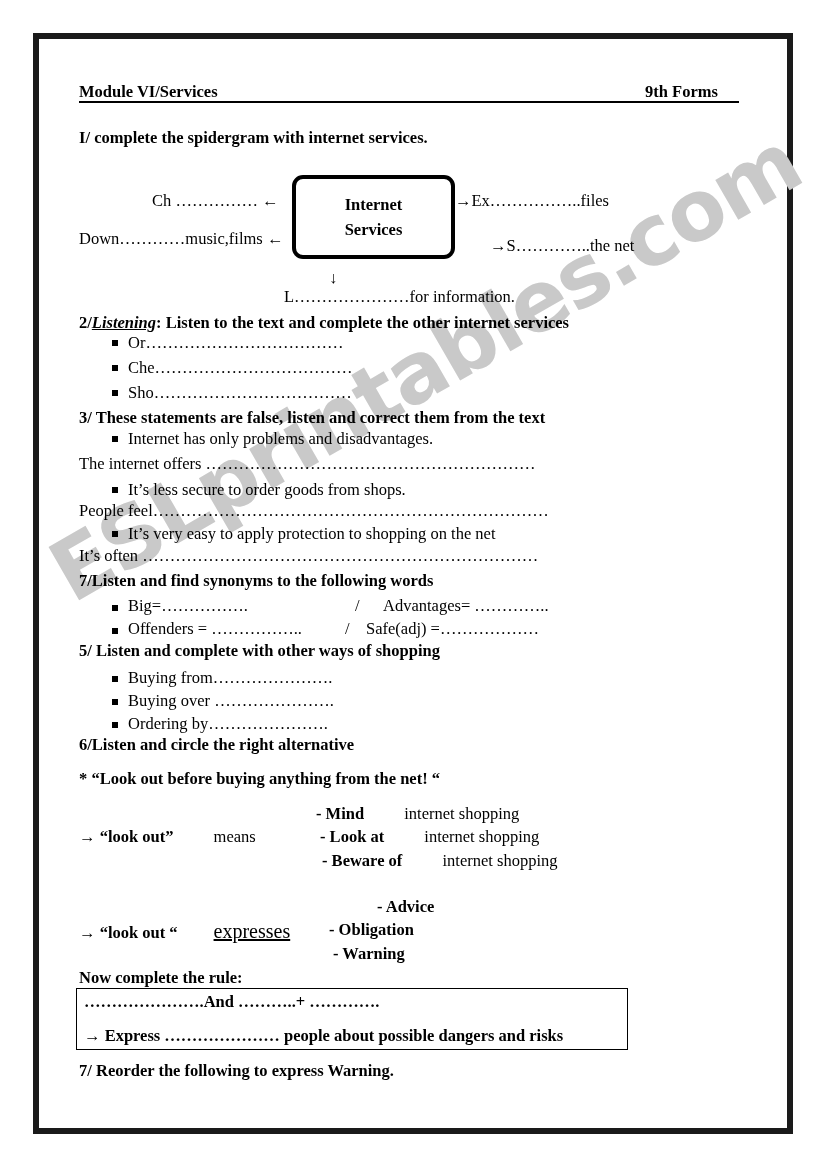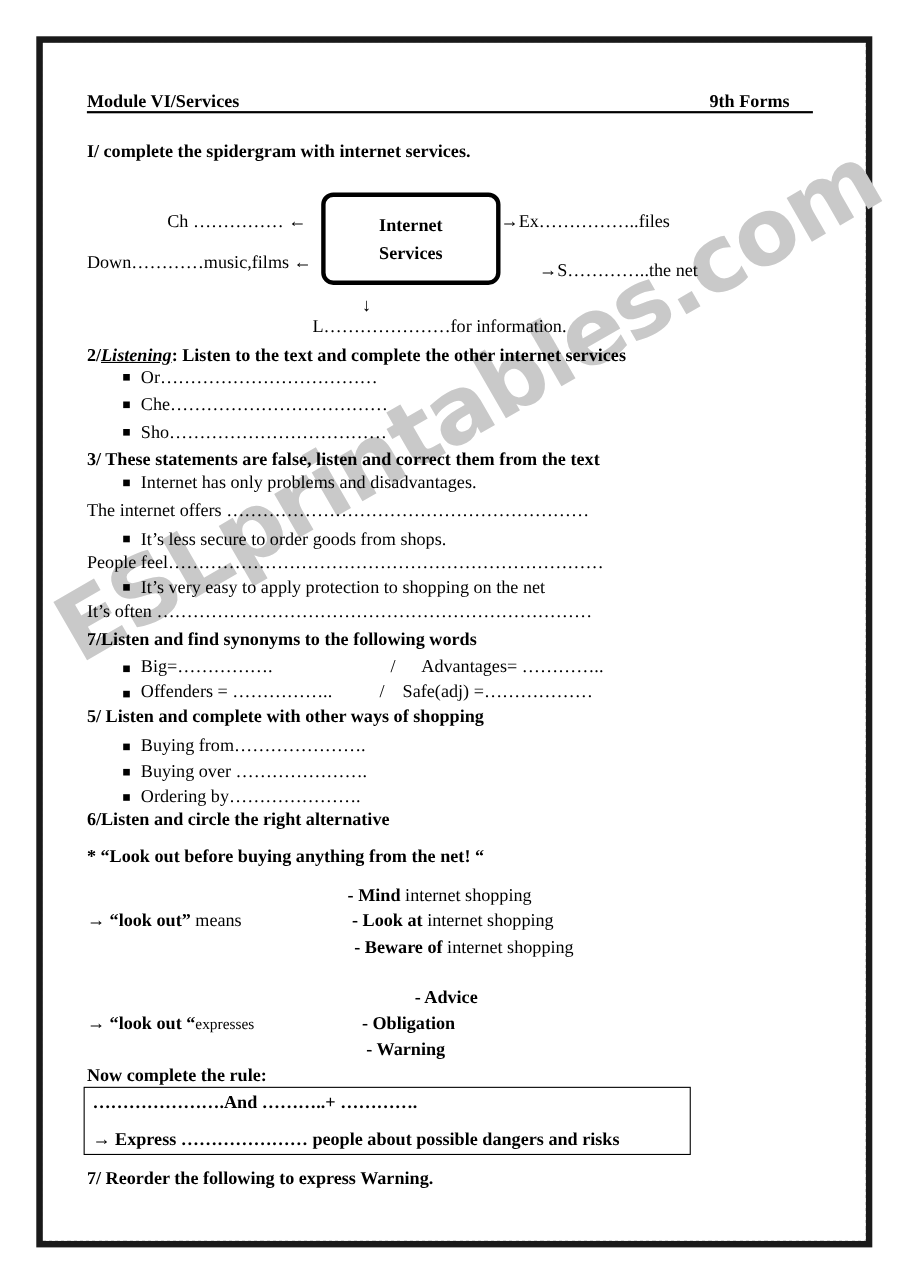--- a/index.html
+++ b/index.html
@@ -51,33 +51,33 @@
   #content{
     position:absolute;
     left:0;top:0;
     width:826px;height:1169px;
     z-index:10;
   }
   .abs{position:absolute;white-space:nowrap;}
   .b{font-weight:bold;}
   .u{text-decoration:underline;}
   .i{font-style:italic;}
-  .n{font-weight:normal;}
+  .n{font-weight:normal;padding-left:36px;}
 
   
   #hdr-rule{
     position:absolute;left:79px;top:101px;width:660px;height:2px;
     background:#000;
   }
   .hdr{font-weight:bold;font-size:16.5px;top:82px;}
 
   
   .h{font-weight:bold;font-size:16.5px;}
   .t{font-size:16.5px;}
-  .sm{font-size:14px;}
+  .sm{font-size:20px;text-decoration:underline;}
 
   
   .bullet{
     position:absolute;width:6px;height:6px;background:#000;
   }
   
   #spider-box{
     position:absolute;left:292px;top:175px;width:163px;height:84px;
     border:4px solid #000;border-radius:11px;box-sizing:border-box;
     background:#fff;

